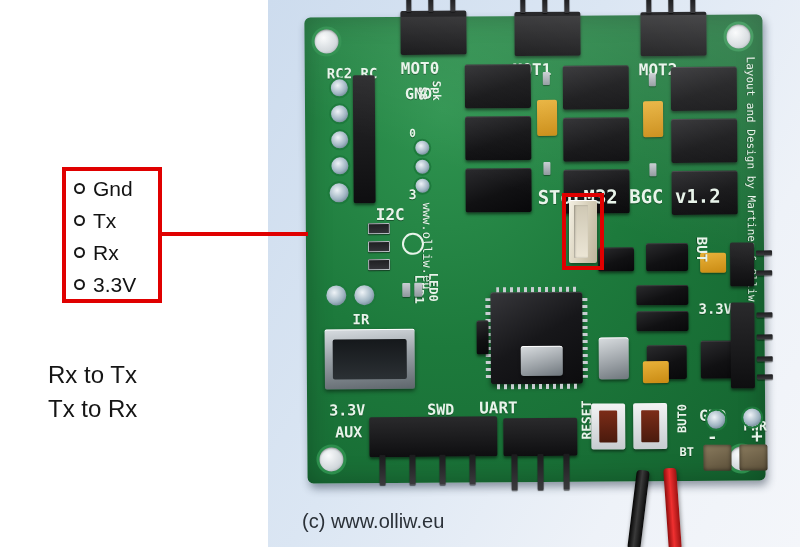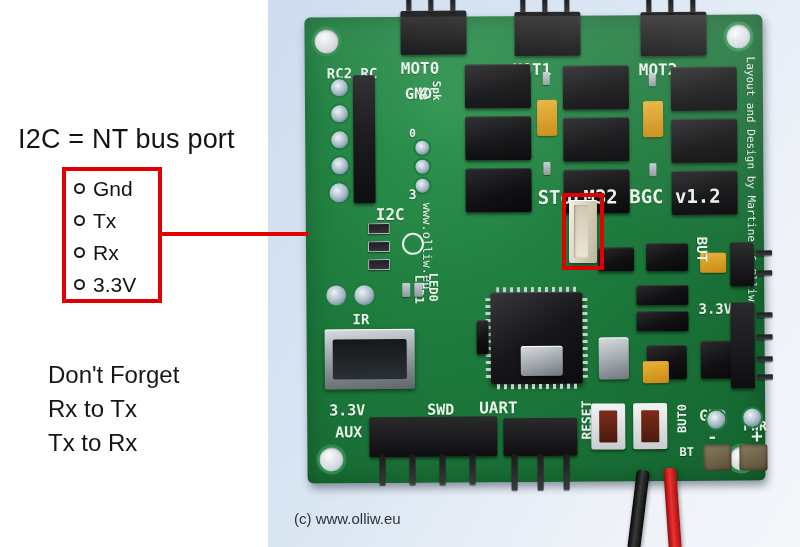--- a/index.html
+++ b/index.html
@@ -31,21 +31,21 @@
 
   .note{position:absolute;left:48px;top:358px;}
   .note div{font-size:24px;color:#151515;line-height:34px;white-space:nowrap;}
 
   
   .photo{
     position:absolute;left:268px;top:0;width:532px;height:547px;overflow:hidden;
     background:linear-gradient(120deg,#cddcee 0%,#dbe6f3 40%,#eef2f8 75%,#f4f6fa 100%);
   }
   .photo-caption{
-    position:absolute;left:26px;top:510px;font-size:15px;color:#2b3138;
+    position:absolute;left:34px;top:510px;font-size:20px;color:#2b3138;
     white-space:nowrap;z-index:9;
   }
 
   
   .board{
     position:absolute;left:38px;top:16px;width:458px;height:466px;
     background:
       radial-gradient(ellipse at 30% 20%, #2f9450 0%, #1d7a3c 45%, #14632f 100%);
     border-radius:6px;
     box-shadow:2px 5px 9px rgba(20,35,55,.45), inset 0 0 26px rgba(0,0,0,.25);
@@ -126,21 +126,20 @@
   .i2c-hl{
     position:absolute;left:294px;top:193px;width:42px;height:77px;
     border:4px solid #e00000;box-sizing:border-box;z-index:6;
   }
 </style>
 </head>
 <body>
 
 <div class="root">
 
-  <div class="title">I2C = NT bus port</div>
 
   <div class="leader-line"></div>
 
   <div class="callout-box"></div>
   <div class="pin-list">
     <div class="pin-row">
       <span class="pin-bullet"></span>
       <span class="pin-label">Gnd</span>
     </div>
     <div class="pin-row">
@@ -151,21 +150,20 @@
       <span class="pin-bullet"></span>
       <span class="pin-label">Rx</span>
     </div>
     <div class="pin-row">
       <span class="pin-bullet"></span>
       <span class="pin-label">3.3V</span>
     </div>
   </div>
 
   <div class="note">
-    <div>Don't Forget</div>
     <div>Rx to Tx</div>
     <div>Tx to Rx</div>
   </div>
 
   <div class="photo">
 
     <div class="board">
 
       <div class="hole" style="left:10px;top:12px;"></div>
       <div class="hole" style="right:12px;top:10px;"></div>

